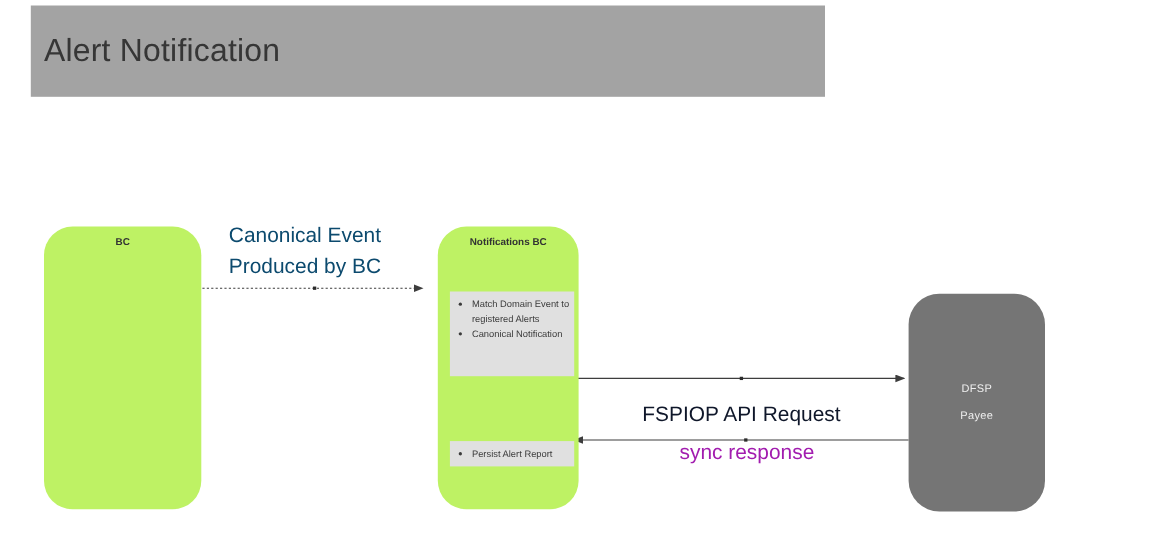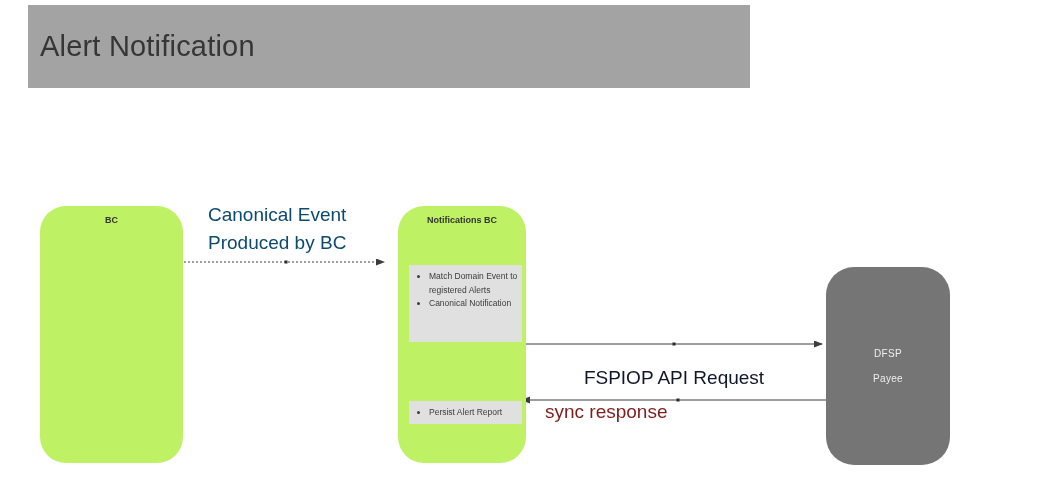--- a/index.html
+++ b/index.html
@@ -121,23 +121,23 @@
     left: 540px; top: 347px;
     width: 268px;
     text-align: center;
     font-size: 19px;
     color: #0f172a;
     margin-top: 20px;
   }
   .label-sync {
     left: 545px; top: 401px;
     width: 268px;
-    text-align: left;
+    text-align: center;
     font-size: 19px;
-    color: #7f1d1d;
+    color: #a21caf;
   }
 </style>
 </head>
 <body>
 
 <div class="canvas">
 
   <div class="title-bar">
     <div class="title-text">Alert Notification</div>
   </div>

